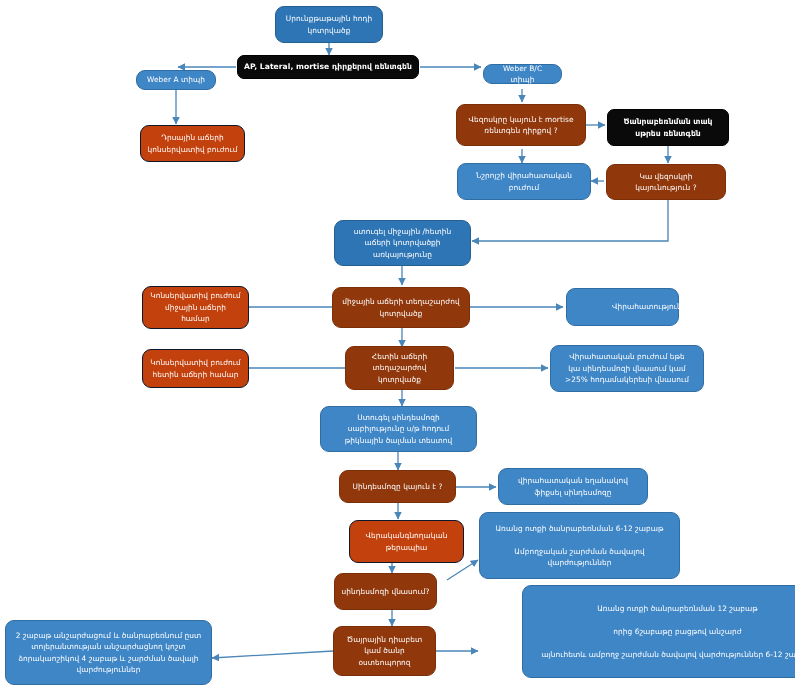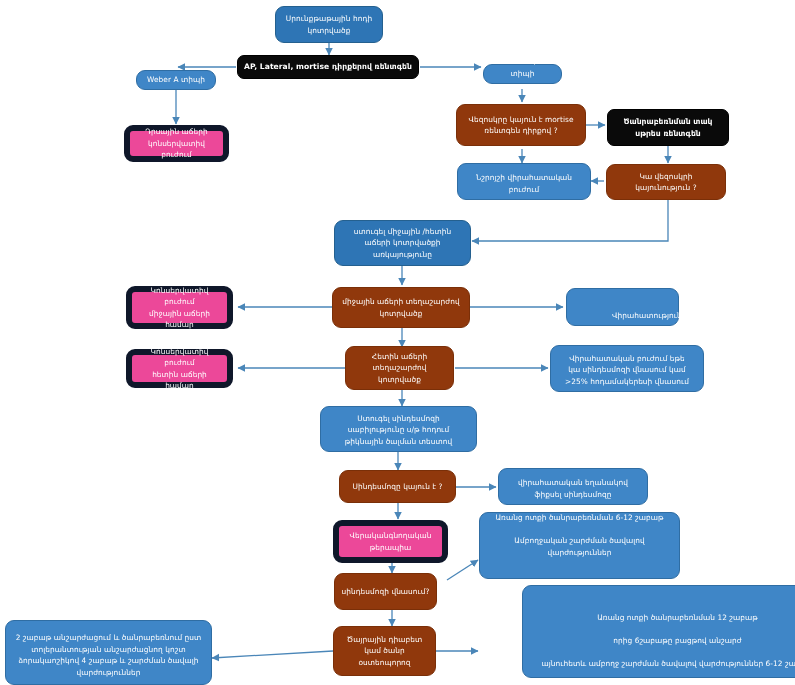--- a/index.html
+++ b/index.html
@@ -33,33 +33,33 @@
     letter-spacing: 0.05px;
   }
   .node span.lines {
     display: block;
     width: 100%;
     white-space: pre-line;
   }
   .n-blue {
     background: #3f86c7;
     border: 1px solid #2f6da3;
-    align-items: flex-end;
   }
   .n-blue-dark {
     background: #2e75b5;
     border: 1px solid #24608f;
   }
   .n-brown {
     background: #90380c;
     border: 1px solid #7a2f08;
   }
   .n-purple {
-    background: #ec4899;
-    border: 6px solid #0f172a;
+    background: #c2410c;
+    border: 1px solid #0f172a;
+    margin-left: 16px;
   }
   .n-black {
     background: #0a0a0a;
     border: 1px solid #000000;
     border-radius: 7px;
     font-weight: bold;
     font-size: 7.6px;
   }
   .edges {
     position: absolute;

